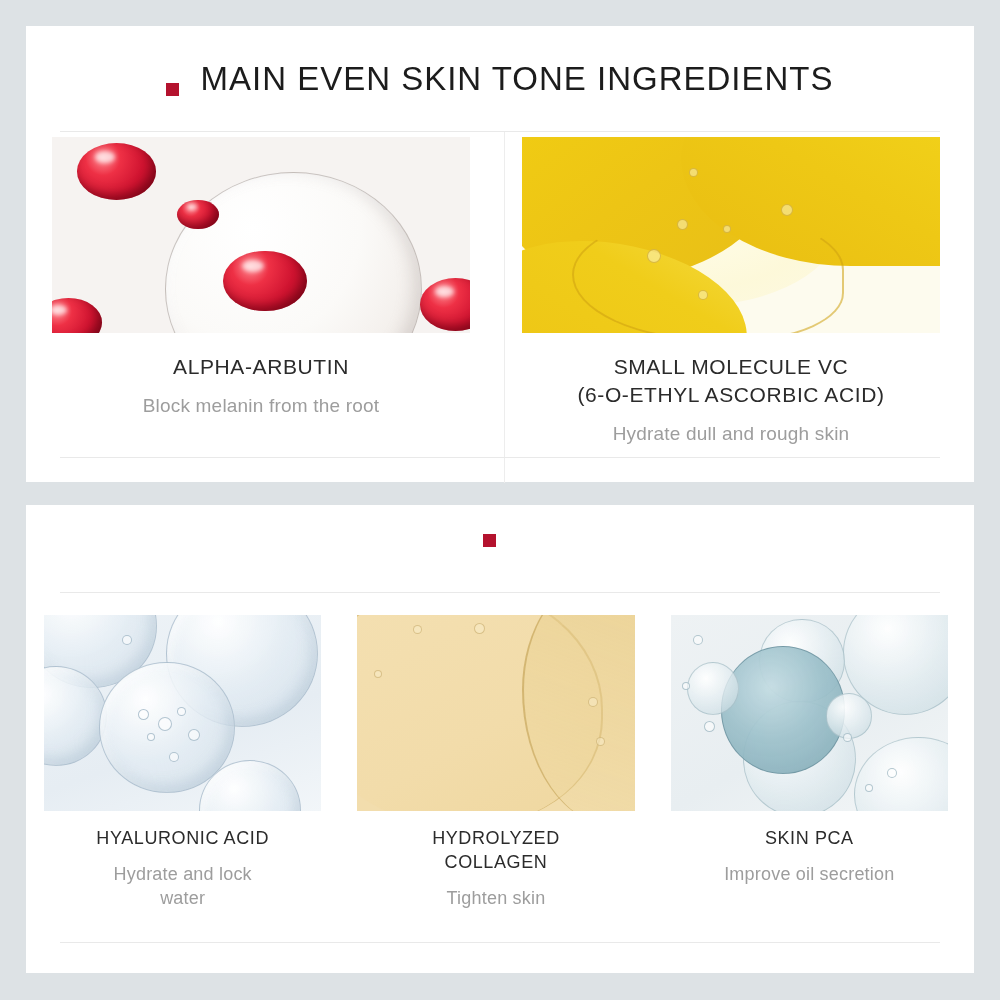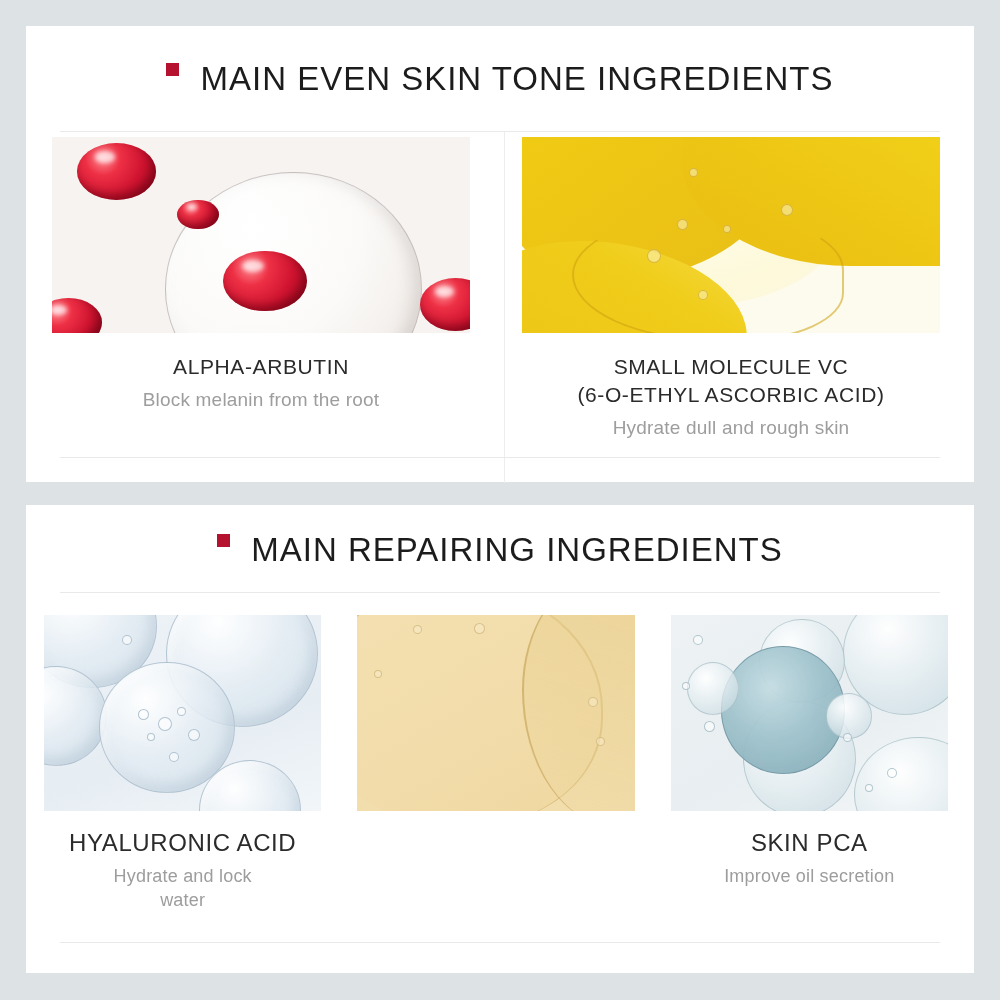--- a/index.html
+++ b/index.html
@@ -37,21 +37,21 @@
     top: 505px;
     height: 468px;
   }
 
   
   .section-head {
     position: absolute;
     left: 0;
     right: 0;
     display: flex;
-    align-items: flex-start;
+    align-items: flex-end;
     justify-content: center;
   }
   .panel--top .section-head { top: 36px; }
   .panel--bottom .section-head { top: 28px; }
 
   .bullet-square {
     width: 13px;
     height: 13px;
     background: #b4122e;
     margin-right: 21px;
@@ -130,28 +130,28 @@
   .grid--three .card-caption { margin-top: 16px; }
 
   .card-title {
     font-size: 21px;
     color: #2b2b2b;
     letter-spacing: 0.6px;
     line-height: 1.33;
     font-weight: 400;
     white-space: pre-line;
   }
-  .grid--three .card-title { font-size: 24px; }
+  .grid--three .card-title { font-size: 18px; }
 
   .card-sub {
     font-size: 19px;
     color: #9d9d9d;
     letter-spacing: 0.2px;
     line-height: 1.32;
-    margin-top: 6px;
+    margin-top: 12px;
     font-weight: 400;
     white-space: pre-line;
   }
   .grid--three .card-sub { font-size: 18px; }
 
   
   .art-arbutin { background: #f6f3f1; }
   .gel-dome {
     position: absolute;
     left: 27%;
@@ -381,21 +381,20 @@
 
     </div>
 
     <div class="hrule" style="top:431px;"></div>
   </div>
 
   <div class="panel panel--bottom">
 
     <div class="section-head">
       <span class="bullet-square"></span>
-      <span class="section-title">MAIN REPAIRING INGREDIENTS</span>
     </div>
 
     <div class="hrule" style="top:87px;"></div>
 
     <div class="grid grid--three">
 
       <div class="card">
         <div class="card-figure art-ha">
           <div class="ha-b ha-b1"></div>
           <div class="ha-b ha-b2"></div>
@@ -419,20 +418,25 @@
 
       <div class="card">
         <div class="card-figure art-col">
           <div class="col-drop"></div>
           <div class="col-rim"></div>
           <div class="col-dot" style="left:20%; top:5%; width:7px; height:7px;"></div>
           <div class="col-dot" style="left:42%; top:4%; width:9px; height:9px;"></div>
           <div class="col-dot" style="left:6%; top:28%; width:6px; height:6px;"></div>
           <div class="col-dot" style="left:83%; top:42%; width:8px; height:8px;"></div>
           <div class="col-dot" style="left:86%; top:62%; width:7px; height:7px;"></div>
+        </div>
+        <div class="card-caption">
+          <div class="card-title">HYDROLYZED
+COLLAGEN</div>
+          <div class="card-sub">Tighten skin</div>
         </div>
       </div>
 
       <div class="card">
         <div class="card-figure art-zn">
           <div class="zn-c zn-2"></div>
           <div class="zn-c zn-1"></div>
           <div class="zn-c zn-6"></div>
           <div class="zn-c zn-5"></div>
           <div class="zn-teal zn-big"></div>

